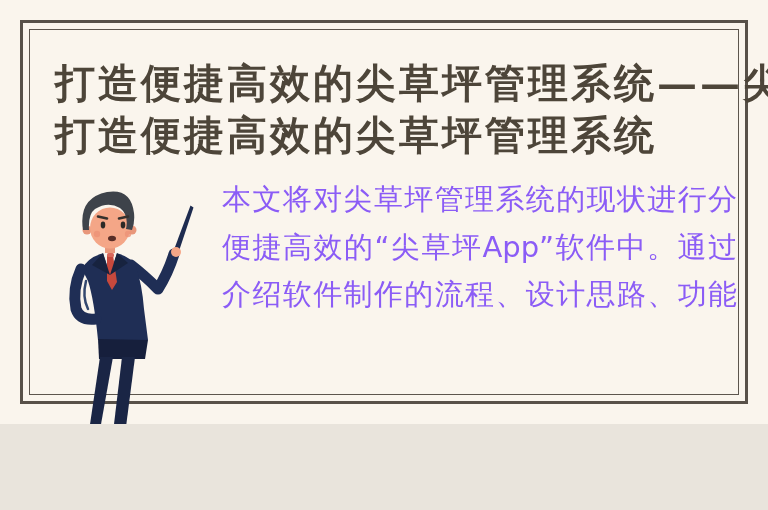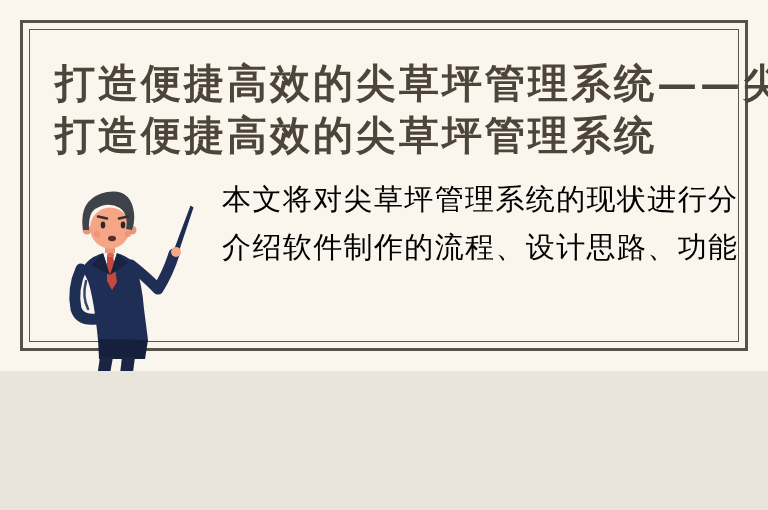--- a/index.html
+++ b/index.html
@@ -1,20 +1,20 @@
 <!DOCTYPE html>
 <html><head>
 <meta charset="utf-8">
 <style>
   * { margin: 0; padding: 0; box-sizing: border-box; }
   html, body { background: #e9e4dc; }
   .page {
     position: relative;
     width: 768px;
-    height: 371px;
+    height: 424px;
     background: #faf5ed;
     overflow: hidden;
     font-family: "DejaVu Sans", sans-serif;
   }
   .frame-outer {
     position: absolute;
     inset: 20px;
     border: 3px solid #585149;
     pointer-events: none;
   }
@@ -44,21 +44,21 @@
     top: 158px;
     width: 130px;
     height: 277px;
   }
   .figure svg { display: block; width: 100%; height: 100%; }
   .body-text {
     position: absolute;
     left: 191px;
     top: 145px;
     right: 0;
-    color: #000000;
+    color: #8b5cf6;
     font-size: 29px;
     line-height: 47.5px;
   }
   .body-text .bline {
     text-align: justify;
     text-align-last: justify;
     word-break: break-all;
     height: 47.5px;
     overflow: hidden;
   }
@@ -124,17 +124,18 @@
         <path d="M 36,168 L 49,168 L 31,269 L 21,269 Z" fill="#1a2545"></path>
         <path d="M 58,168 L 71,168 L 58,269 L 46,269 Z" fill="#1a2545"></path>
 
         <path d="M 38,265 L 38,276 L 22,276 Q 15,275 17,269 Q 20,264 30,265 Z" fill="#cf7058"></path>
         <path d="M 46,265 L 46,276 L 62,276 Q 70,275 68,269 Q 64,264 54,265 Z" fill="#cf7058"></path>
       </svg>
     </div>
 
     <div class="body-text">
       <div class="bline">本文将对尖草坪管理系统的现状进行分</div>
+      <div class="bline">便捷高效的“尖草坪App”软件中。通过</div>
       <div class="bline">介绍软件制作的流程、设计思路、功能</div>
     </div>
 
   </div>
 </div>
 
 </body></html>

